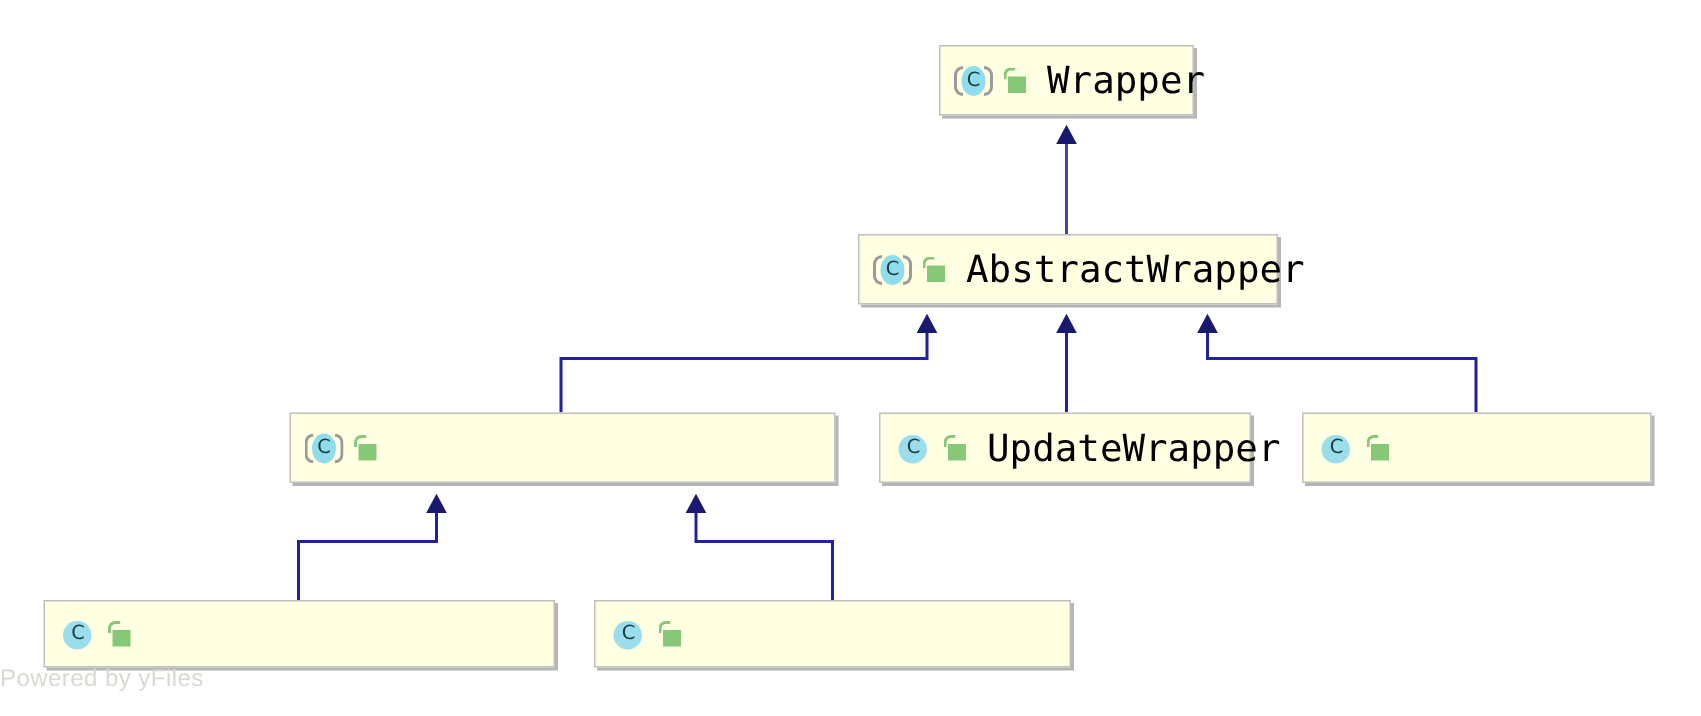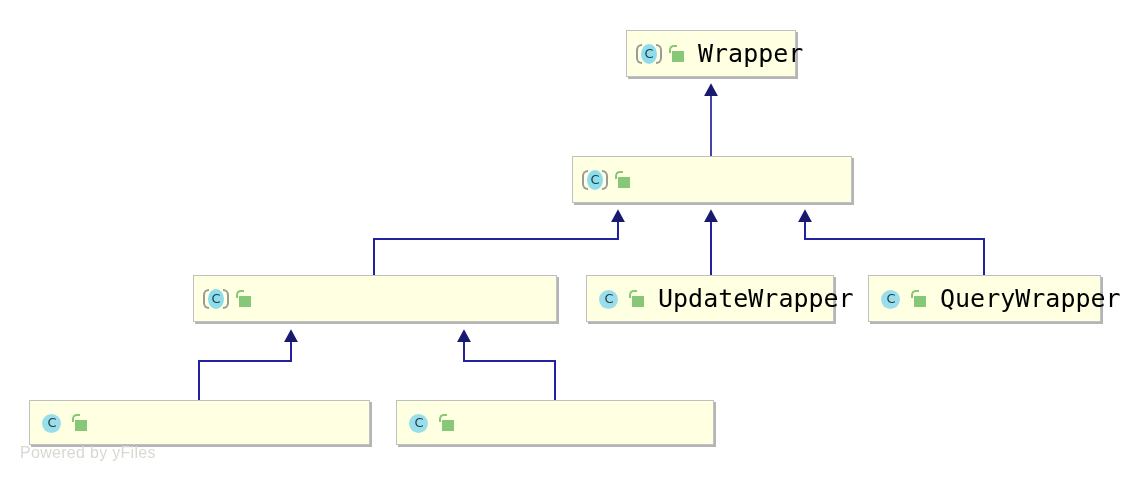--- a/index.html
+++ b/index.html
@@ -127,21 +127,21 @@
     height: 8px;
     border: 2px solid #86c878;
     border-bottom: none;
     border-right: none;
     border-radius: 5px 0 0 0;
     box-sizing: border-box;
   }
 
   #watermark {
     position: absolute;
-    left: 20px;
+    left: 0;
     top: 444px;
     font-family: "Liberation Sans", sans-serif;
     font-size: 16px;
     color: #d9d9d2;
     letter-spacing: 0.3px;
   }
 </style>
 </head>
 <body>
 
@@ -185,20 +185,21 @@
     <span class="kind-icon abstract">
       <span class="bracket left"></span>
       <span class="disc"></span>
       <span class="cglyph">C</span>
       <span class="bracket right"></span>
     </span>
     <span class="lock-icon">
       <span class="shackle"></span>
       <span class="body"></span>
     </span>
+    <span class="node-label">AbstractWrapper</span>
   </div>
 
   <div class="uml-node" style="left:193px; top:275px; width:364px; height:47px;">
     <span class="kind-icon abstract">
       <span class="bracket left"></span>
       <span class="disc"></span>
       <span class="cglyph">C</span>
       <span class="bracket right"></span>
     </span>
     <span class="lock-icon">
@@ -221,21 +222,20 @@
 
   <div class="uml-node" style="left:868px; top:275px; width:233px; height:47px;">
     <span class="kind-icon concrete">
       <span class="disc"></span>
       <span class="cglyph">C</span>
     </span>
     <span class="lock-icon">
       <span class="shackle"></span>
       <span class="body"></span>
     </span>
-    <span class="node-label">QueryWrapper</span>
   </div>
 
   <div class="uml-node" style="left:29px; top:400px; width:341px; height:45px;">
     <span class="kind-icon concrete">
       <span class="disc"></span>
       <span class="cglyph">C</span>
     </span>
     <span class="lock-icon">
       <span class="shackle"></span>
       <span class="body"></span>

